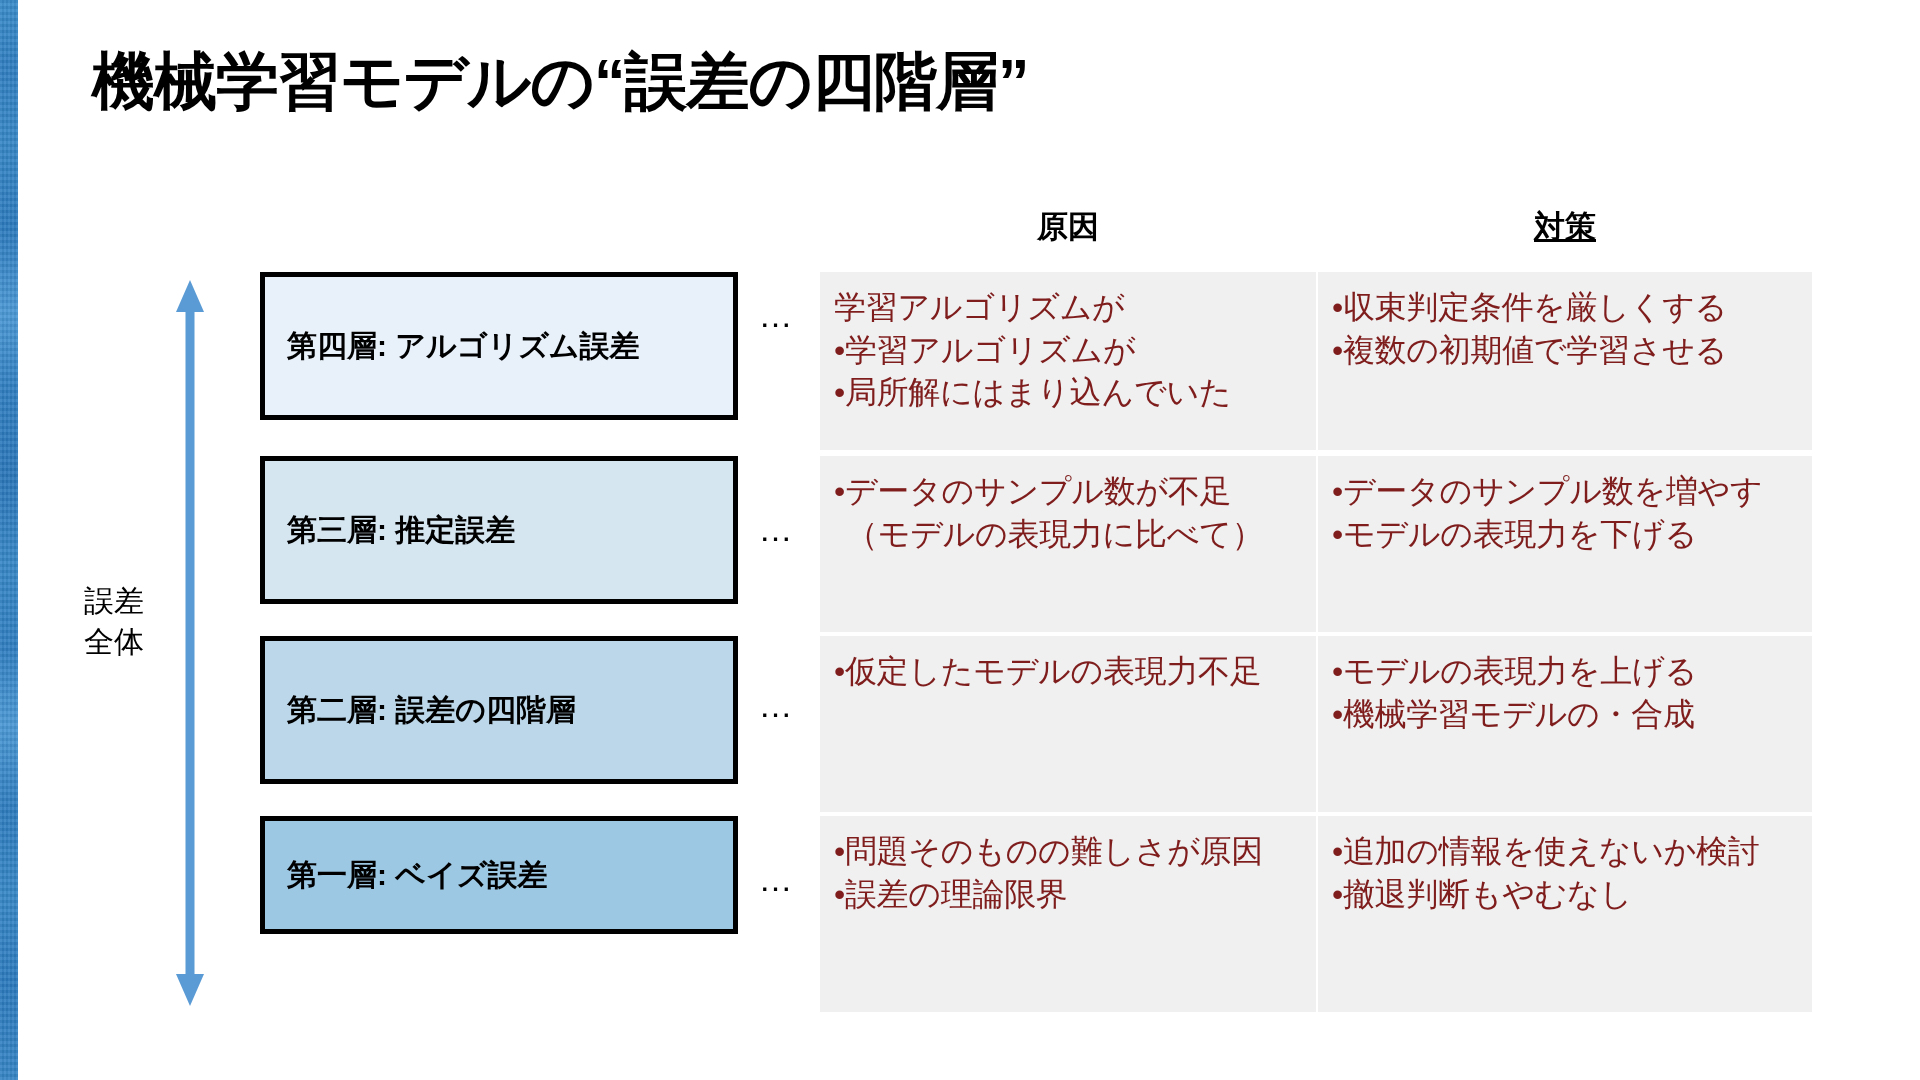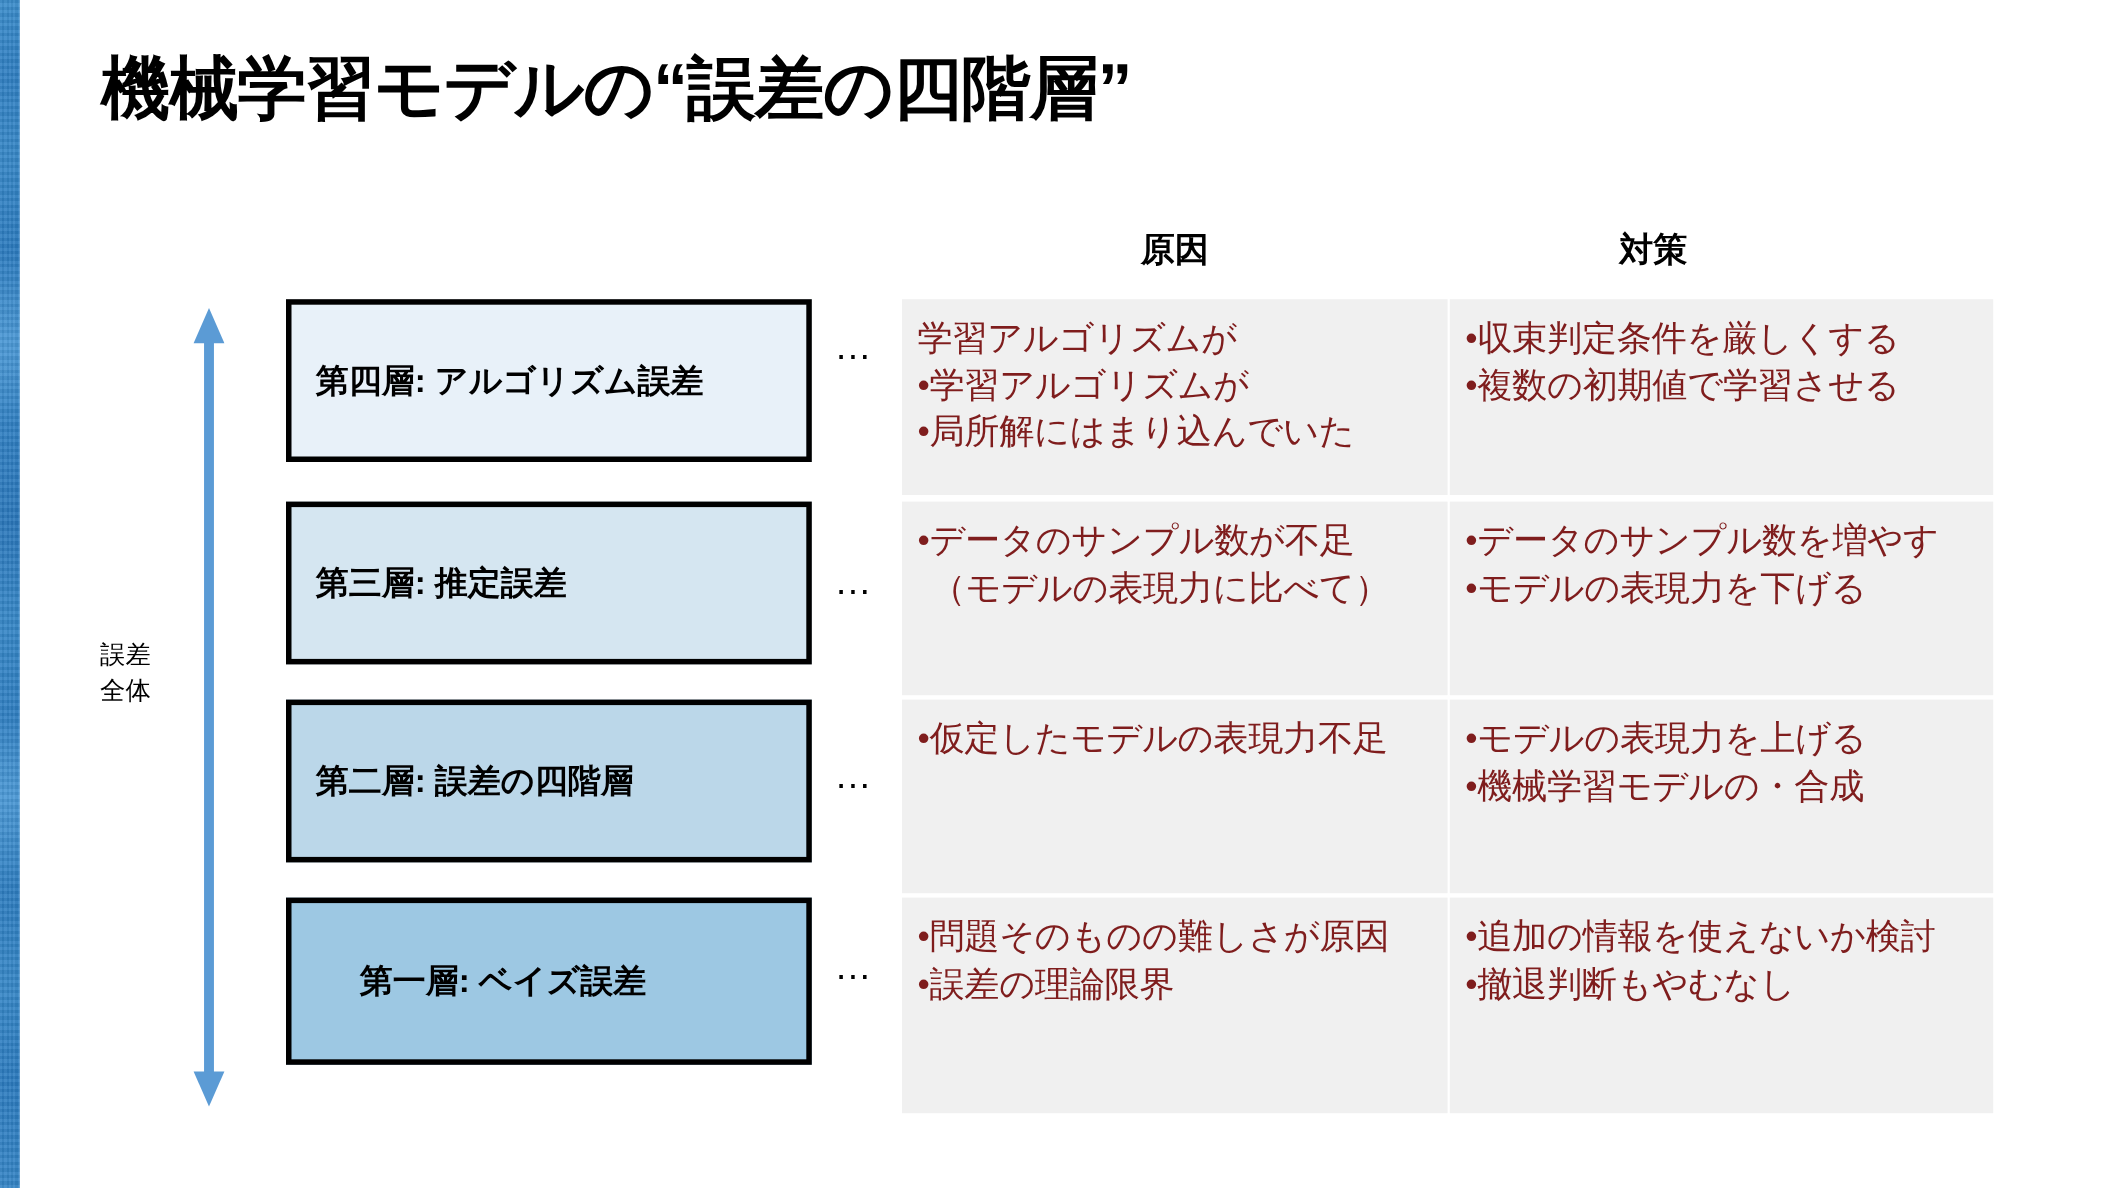--- a/index.html
+++ b/index.html
@@ -35,46 +35,46 @@
     letter-spacing:-1px; white-space:nowrap; line-height:1.2;
   }
 
   
   .col-header {
     position:absolute; top:206px;
     font-size:31px; font-weight:bold; color:#000000;
     text-align:center; white-space:nowrap;
   }
   #header-cause   { left:820px;  width:496px; }
-  #header-measure { left:1256px; width:494px; }
+  #header-measure { left:1318px; width:494px;text-decoration:underline; }
 
   
   #scope-arrow { position:absolute; left:168px; top:278px; width:44px; height:730px; }
   #scope-label {
     position:absolute; left:60px; top:580px; width:108px;
-    font-size:23px; color:#000000; text-align:center;
+    font-size:30px; color:#000000; text-align:center;
     line-height:1.38; white-space:pre-line;
   }
 
   
   .row { position:absolute; left:0; width:1920px; }
   #row-0 { top:272px; height:180px; }
   #row-1 { top:456px; height:180px; }
   #row-2 { top:636px; height:180px; }
   #row-3 { top:816px; height:188px; }
 
   .layer-box {
     position:absolute; left:260px; width:478px;
     border:5px solid #000000;
     display:flex; align-items:center;
   }
   #row-0 .layer-box { top:0px;  height:148px; }
   #row-1 .layer-box { top:0px;  height:148px; }
   #row-2 .layer-box { top:0px;  height:148px; }
-  #row-3 .layer-box { top:0px;  height:152px;padding-left:40px; }
+  #row-3 .layer-box { top:0px;  height:118px; }
 
   .layer-label {
     font-size:30px; font-weight:bold; color:#000000;
     padding-left:22px; white-space:nowrap; letter-spacing:0px;
   }
 
   .ellipsis {
     position:absolute; left:744px; width:66px;
     font-size:34px; color:#000000; text-align:center;
     letter-spacing:3px;

